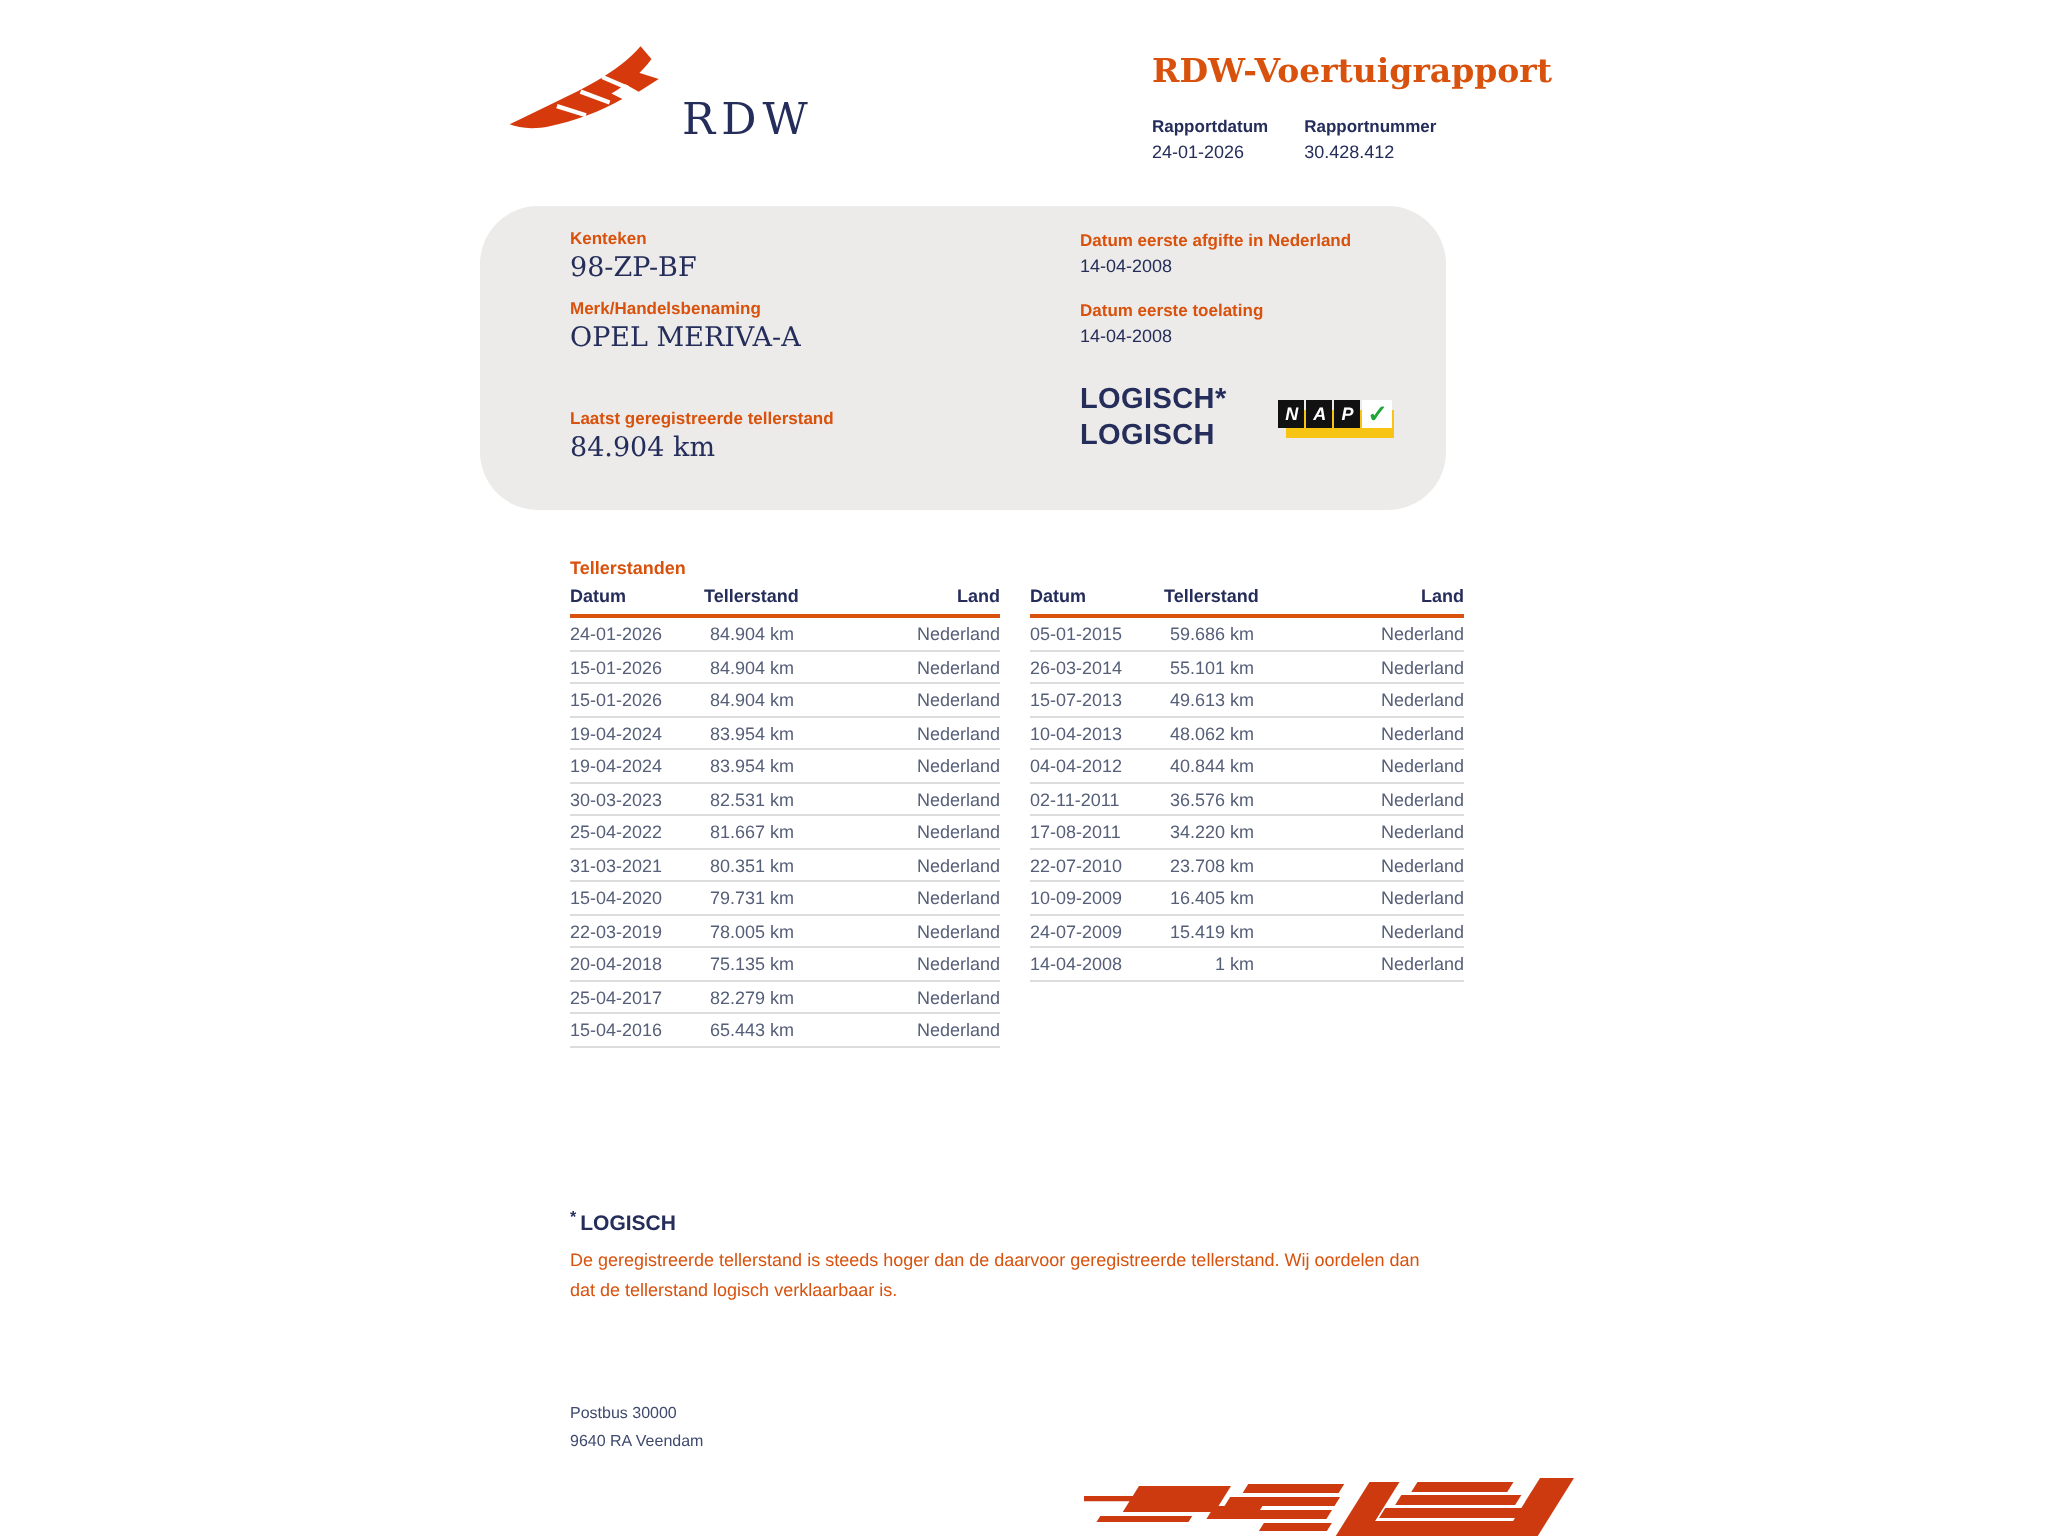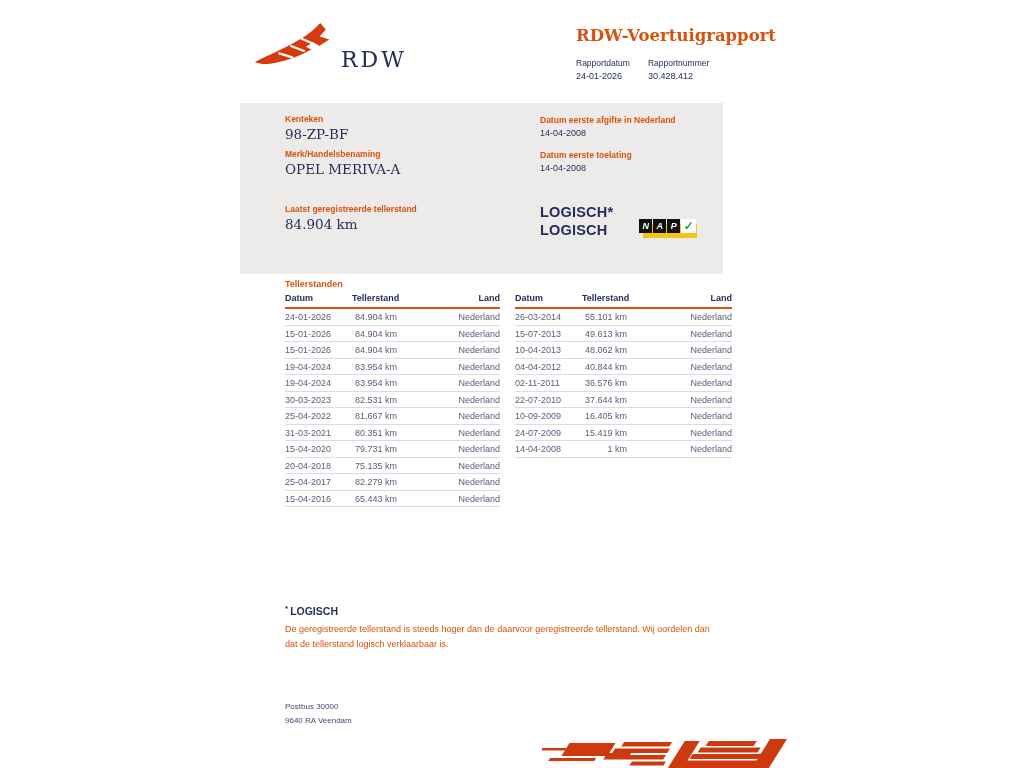--- a/index.html
+++ b/index.html
@@ -17,33 +17,33 @@
   body{font-family:"Liberation Sans",sans-serif;color:var(--navy);position:relative;}
   .abs{position:absolute;}
 
   
   .logo-block{left:253px;top:20px;display:flex;align-items:flex-end;}
   .logo-text{font-family:"DejaVu Serif",serif;font-size:22px;letter-spacing:3px;color:var(--navy);margin-left:8px;margin-top:2px;}
   .hdr-right{left:540px;top:26px;width:260px;margin-left:36px;}
   .doc-title{font-family:"DejaVu Serif",serif;font-weight:bold;font-size:16.5px;color:var(--accent);}
   .hdr-meta{display:flex;margin-top:13px;}
   .hdr-meta .pair{margin-right:18px;}
-  .meta-label{font-size:8.5px;font-weight:normal;color:var(--navy);display:block;}
+  .meta-label{font-size:8.5px;font-weight:bold;color:var(--navy);display:block;}
   .meta-value{font-size:9px;color:var(--navy);display:block;margin-top:3px;}
 
   
-  .panel{left:240px;top:103px;width:483px;height:171px;background:var(--panel-bg);}
+  .panel{left:240px;top:103px;width:483px;height:152px;background:var(--panel-bg);border-radius:29px;}
   .panel-col1{position:absolute;left:45px;top:11px;width:230px;}
   .panel-col2{position:absolute;left:300px;top:12px;width:180px;}
   .fld{margin-bottom:7px;}
   .fld-label{font-size:8.5px;font-weight:bold;color:var(--accent);display:block;}
   .fld-value{font-family:"DejaVu Serif",serif;font-size:13.5px;color:var(--navy);display:block;margin-top:2px;}
   .fld-value-sm{font-size:9px;color:var(--navy);display:block;margin-top:3px;font-family:"Liberation Sans",sans-serif;}
   .fld-km{margin-top:27px;}
-  .oordeel-row{display:flex;align-items:flex-end;margin-top:30px;}
+  .oordeel-row{display:flex;align-items:center;margin-top:18px;}
   .oordeel{font-size:14.5px;font-weight:bold;color:var(--navy);line-height:18px;letter-spacing:.2px;}
   
   .nap{position:relative;margin-left:26px;margin-top:2px;width:58px;height:20px;}
   .nap-shadow{position:absolute;left:4px;top:5px;width:54px;height:14px;background:var(--nap-yellow);}
   .nap-tiles{position:absolute;left:0;top:0;display:flex;}
   .nap-tile{width:13px;height:14px;margin-right:1px;display:flex;align-items:center;justify-content:center;
             font-size:9px;font-weight:bold;font-style:italic;}
   .nap-black{background:#111;color:#fff;}
   .nap-check{background:#fff;color:var(--nap-green);font-style:normal;font-size:12px;width:15px;}
 
@@ -204,20 +204,25 @@
             <td>31-03-2021</td>
             <td>80.351 km</td>
             <td>Nederland</td>
           </tr>
           <tr>
             <td>15-04-2020</td>
             <td>79.731 km</td>
             <td>Nederland</td>
           </tr>
           <tr>
+            <td>22-03-2019</td>
+            <td>78.005 km</td>
+            <td>Nederland</td>
+          </tr>
+          <tr>
             <td>20-04-2018</td>
             <td>75.135 km</td>
             <td>Nederland</td>
           </tr>
           <tr>
             <td>25-04-2017</td>
             <td>82.279 km</td>
             <td>Nederland</td>
           </tr>
           <tr>
@@ -230,20 +235,25 @@
     <table class="meter-table right">
       <thead>
         <tr>
           <th>Datum</th>
           <th>Tellerstand</th>
           <th>Land</th>
         </tr>
       </thead>
       <tbody>
           <tr>
+            <td>05-01-2015</td>
+            <td>59.686 km</td>
+            <td>Nederland</td>
+          </tr>
+          <tr>
             <td>26-03-2014</td>
             <td>55.101 km</td>
             <td>Nederland</td>
           </tr>
           <tr>
             <td>15-07-2013</td>
             <td>49.613 km</td>
             <td>Nederland</td>
           </tr>
           <tr>
@@ -255,22 +265,27 @@
             <td>04-04-2012</td>
             <td>40.844 km</td>
             <td>Nederland</td>
           </tr>
           <tr>
             <td>02-11-2011</td>
             <td>36.576 km</td>
             <td>Nederland</td>
           </tr>
           <tr>
+            <td>17-08-2011</td>
+            <td>34.220 km</td>
+            <td>Nederland</td>
+          </tr>
+          <tr>
             <td>22-07-2010</td>
-            <td>37.644 km</td>
+            <td>23.708 km</td>
             <td>Nederland</td>
           </tr>
           <tr>
             <td>10-09-2009</td>
             <td>16.405 km</td>
             <td>Nederland</td>
           </tr>
           <tr>
             <td>24-07-2009</td>
             <td>15.419 km</td>

